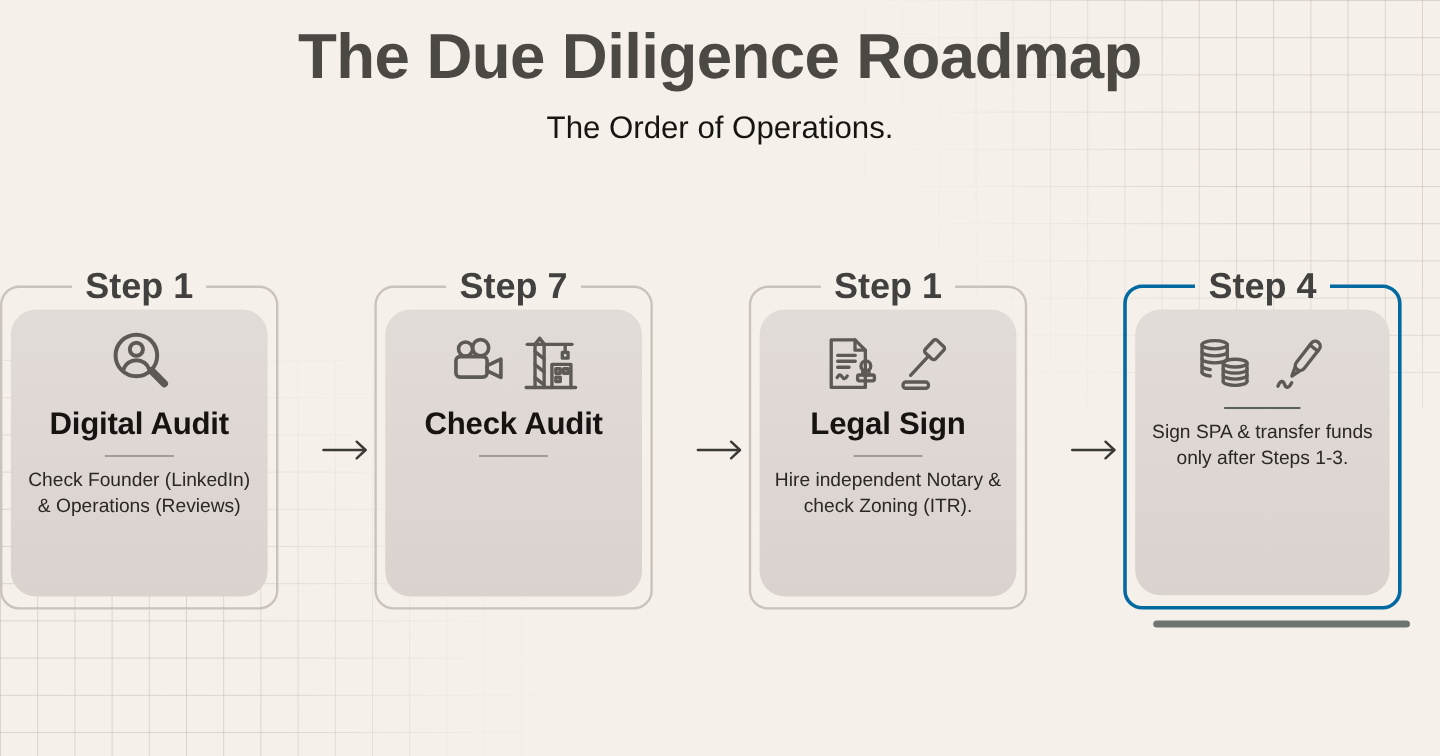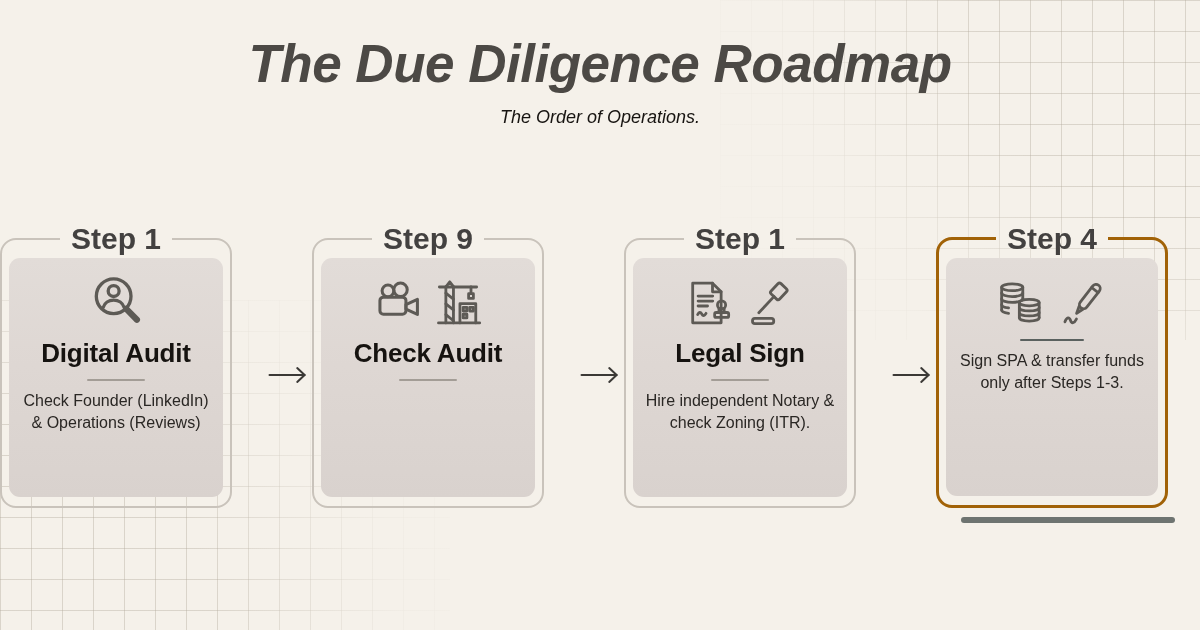--- a/index.html
+++ b/index.html
@@ -28,50 +28,50 @@
       rgba(245,241,234,0) 0%, rgba(245,241,234,0) 38%,
       rgba(245,241,234,.85) 72%, #f5f1ea 95%);
   }
   .grid-bl { bottom: 0; left: 0; width: 450px; height: 330px; }
   .grid-bl::after {
     background: radial-gradient(circle at 0% 100%,
       rgba(245,241,234,0) 0%, rgba(245,241,234,0) 38%,
       rgba(245,241,234,.85) 72%, #f5f1ea 95%);
   }
 
-  header { position: relative; text-align: center; padding-top: 34px; font-style: italic; }
+  header { position: relative; text-align: center; padding-top: 18px; }
   h1 {
     font-size: 53px; font-weight: 700; color: #4c4945;
     letter-spacing: -0.5px; line-height: 1.12;
   }
   .subtitle {
-    margin-top: 14px; font-size: 18px; font-weight: 400; color: #171411;
+    margin-top: 14px; font-size: 26px; font-weight: 400; color: #171411;
   }
 
   .steps-row {
     position: absolute; left: 0; top: 222px; width: 1200px;
     display: flex; justify-content: center; align-items: flex-start;
   }
   .step-col { position: relative; width: 264px; flex: 0 0 auto; }
 
   fieldset.step-frame {
     width: 232px; height: 286px; min-width: 0;
     border: 2px solid #c9c3bb; border-radius: 16px;
     padding: 0 7px 9px 7px;
     display: flex; flex-direction: column;
   }
-  .step-col.highlight fieldset.step-frame { border: 3px solid #a16207; justify-content: flex-end; }
+  .step-col.highlight fieldset.step-frame { border: 3px solid #0369a1; justify-content: flex-end; }
   legend.step-label {
     margin: 0 auto; padding: 0 11px; text-align: center;
     font-size: 30px; font-weight: 700; color: #434140; line-height: 1.1;
   }
   .card {
     flex: 1; margin-top: 3px;
     background: linear-gradient(180deg, #e2dcd8 0%, #ded7d3 45%, #d9d2ce 100%);
-    border-radius: 11px;
+    border-radius: 21px;
     display: flex; flex-direction: column; align-items: center;
     padding: 15px 6px 10px 6px;
   }
   .icons { display: flex; align-items: flex-end; justify-content: center; gap: 7px; height: 56px; }
   .icons svg { display: block; }
   .card-title {
     margin-top: 9px; font-size: 26px; font-weight: 700; color: #161310;
     letter-spacing: -0.2px;
   }
   .card-divider {
@@ -130,21 +130,21 @@
 
     <div class="arrow-cell">
       <svg width="44" height="24" viewBox="0 0 46 26" fill="none" stroke="#3b3936" stroke-width="2.2" stroke-linecap="round" stroke-linejoin="round">
         <path d="M3 13h38"></path>
           <path d="M33 5.5l8 7.5-8 7.5"></path>
       </svg>
     </div>
 
     <div class="step-col">
       <fieldset class="step-frame">
-        <legend class="step-label">Step 9</legend>
+        <legend class="step-label">Step 7</legend>
         <div class="card">
           <div class="icons">
             <svg width="52" height="52" viewBox="0 0 24 24" fill="none" stroke="#5d5a55" stroke-width="1.4" stroke-linecap="round" stroke-linejoin="round">
               <circle cx="6.9" cy="6.4" r="2.7"></circle>
               <circle cx="12.7" cy="5.9" r="3.1"></circle>
               <rect x="3.2" y="9.3" width="12" height="7.9" rx="1.6"></rect>
               <path d="M15.2 12.8l5.3-2.5v7l-5.3-2.5z"></path>
             </svg>
             <svg width="52" height="52" viewBox="0 0 24 24" fill="none" stroke="#5d5a55" stroke-width="1.3" stroke-linecap="round" stroke-linejoin="round">
               <path d="M3.4 4.6h17.2"></path>

